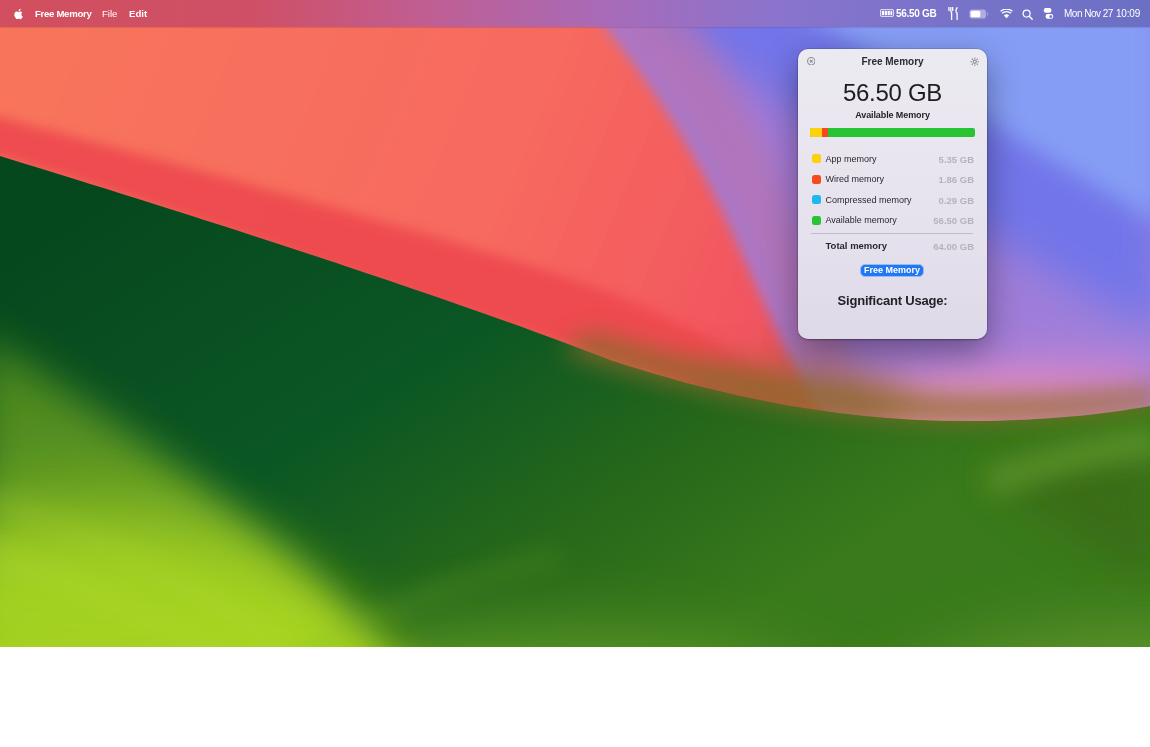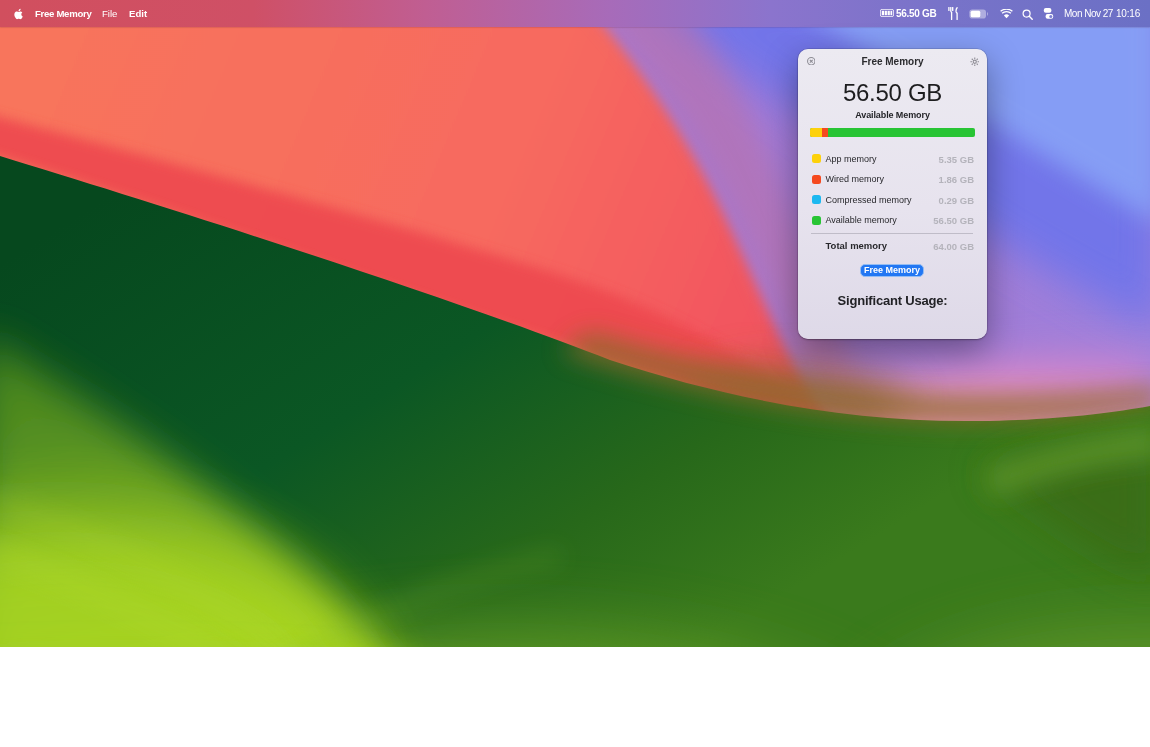--- a/index.html
+++ b/index.html
@@ -163,21 +163,21 @@
   <svg style="position:absolute;left:1022px;top:8.5px;" width="11" height="11" viewBox="0 0 11 11">
     <circle cx="4.6" cy="4.6" r="3.5" fill="none" stroke="#fff" stroke-width="1.2"></circle>
     <line x1="7.3" y1="7.3" x2="10.2" y2="10.2" stroke="#fff" stroke-width="1.4" stroke-linecap="round"></line>
   </svg>
   <svg style="position:absolute;left:1043px;top:8px;" width="11" height="11" viewBox="0 0 11 11">
     <rect x="0.8" y="0" width="7.6" height="4.8" rx="2" fill="#fff"></rect>
     <rect x="2.6" y="6" width="7.6" height="4.8" rx="2" fill="#fff"></rect>
     <circle cx="7.8" cy="8.4" r="1.5" fill="#7b7fd2"></circle>
   </svg>
   <span style="position:absolute;left:1064px;top:8px;font-weight:500;letter-spacing:-0.5px;">Mon Nov 27</span>
-  <span style="position:absolute;left:1116px;top:8px;font-weight:500;letter-spacing:-0.2px;">10:16</span>
+  <span style="position:absolute;left:1116px;top:8px;font-weight:500;letter-spacing:-0.2px;">10:09</span>
 </div>
 
 <div id="popover">
   <svg style="position:absolute;left:8.5px;top:7.5px;" width="8.5" height="8.5" viewBox="0 0 12 12">
     <circle cx="6" cy="6" r="5.2" fill="none" stroke="#8e8d95" stroke-width="1.5"></circle>
     <path d="M4,4 L8,8 M8,4 L4,8" stroke="#8e8d95" stroke-width="1.5"></path>
   </svg>
   <div class="title">Free Memory</div>
   <svg style="position:absolute;right:8px;top:7.5px;" width="9.5" height="9.5" viewBox="0 0 12 12">
     <circle cx="6" cy="6" r="2" fill="none" stroke="#8e8d95" stroke-width="1.4"></circle>

